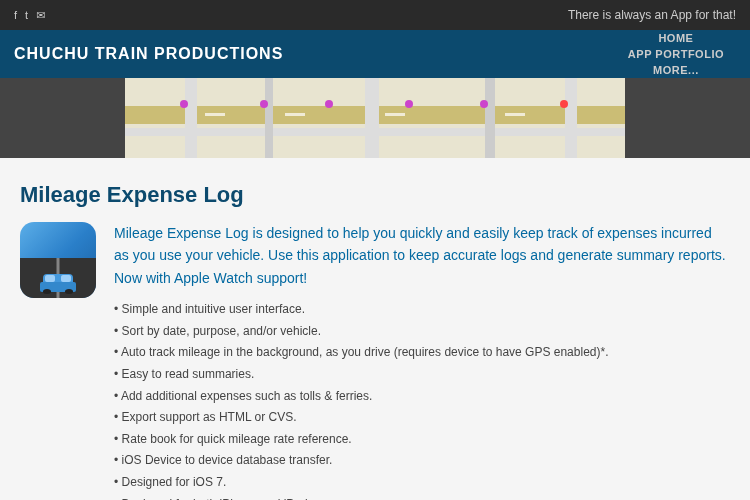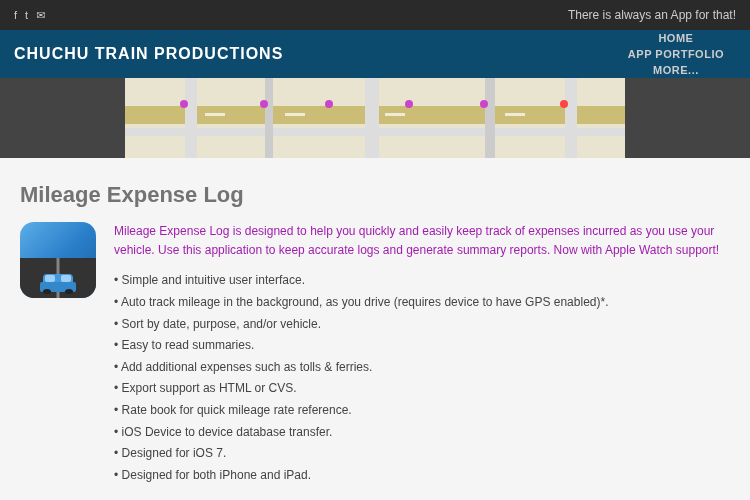--- a/index.html
+++ b/index.html
@@ -81,21 +81,21 @@
 
     
     .content {
       padding: 24px 20px 30px 20px;
       background: #f5f5f5;
       min-height: 340px;
     }
     .page-title {
       font-size: 22px;
       font-weight: bold;
-      color: #737373;
+      color: #0c4a6e;
       margin-bottom: 14px;
     }
     .two-col { display: flex; gap: 18px; }
     .app-icon-container {
       flex-shrink: 0;
       width: 76px;
     }
     .app-icon {
       width: 76px;
       height: 76px;
@@ -110,21 +110,21 @@
     
     .icon-road {
       position: absolute;
       bottom: 0;
       left: 0;
       width: 100%;
       height: 40px;
       background: #333;
     }
     .description-col { flex: 1; }
-    .desc-text { font-size: 12px; color: #a21caf; line-height: 1.6; margin-bottom: 10px; }
+    .desc-text { font-size: 14px; color: #0369a1; line-height: 1.6; margin-bottom: 10px; }
     .features-list { list-style: none; font-size: 12px; color: #444; line-height: 1.8; }
     .features-list li::before { content: "• "; }
   </style>
 </head>
 <body>
 
 <div class="top-bar">
   <div class="social-icons">
     <span class="social-icon">f</span>
     <span class="social-icon">t</span>
@@ -192,22 +192,22 @@
           <div style="background:rgba(180,220,255,0.8);width:10px;height:7px;border-radius:2px;position:absolute;top:1px;right:5px;"></div>
         </div>
       </div>
     </div>
 
     <div class="description-col">
       <p class="desc-text">Mileage Expense Log is designed to help you quickly and easily keep track of expenses incurred as you use your vehicle. Use this application to keep accurate logs and generate summary reports.  Now with Apple Watch support!</p>
 
       <ul class="features-list">
         <li>Simple and intuitive user interface.</li>
+        <li>Sort by date, purpose, and/or vehicle.</li>
         <li>Auto track mileage in the background, as you drive (requires device to have GPS enabled)*.</li>
-        <li>Sort by date, purpose, and/or vehicle.</li>
         <li>Easy to read summaries.</li>
         <li>Add additional expenses such as tolls &amp; ferries.</li>
         <li>Export support as HTML or CVS.</li>
         <li>Rate book for quick mileage rate reference.</li>
         <li>iOS Device to device database transfer.</li>
         <li>Designed for iOS 7.</li>
         <li>Designed for both iPhone and iPad.</li>
 
       </ul>
 

